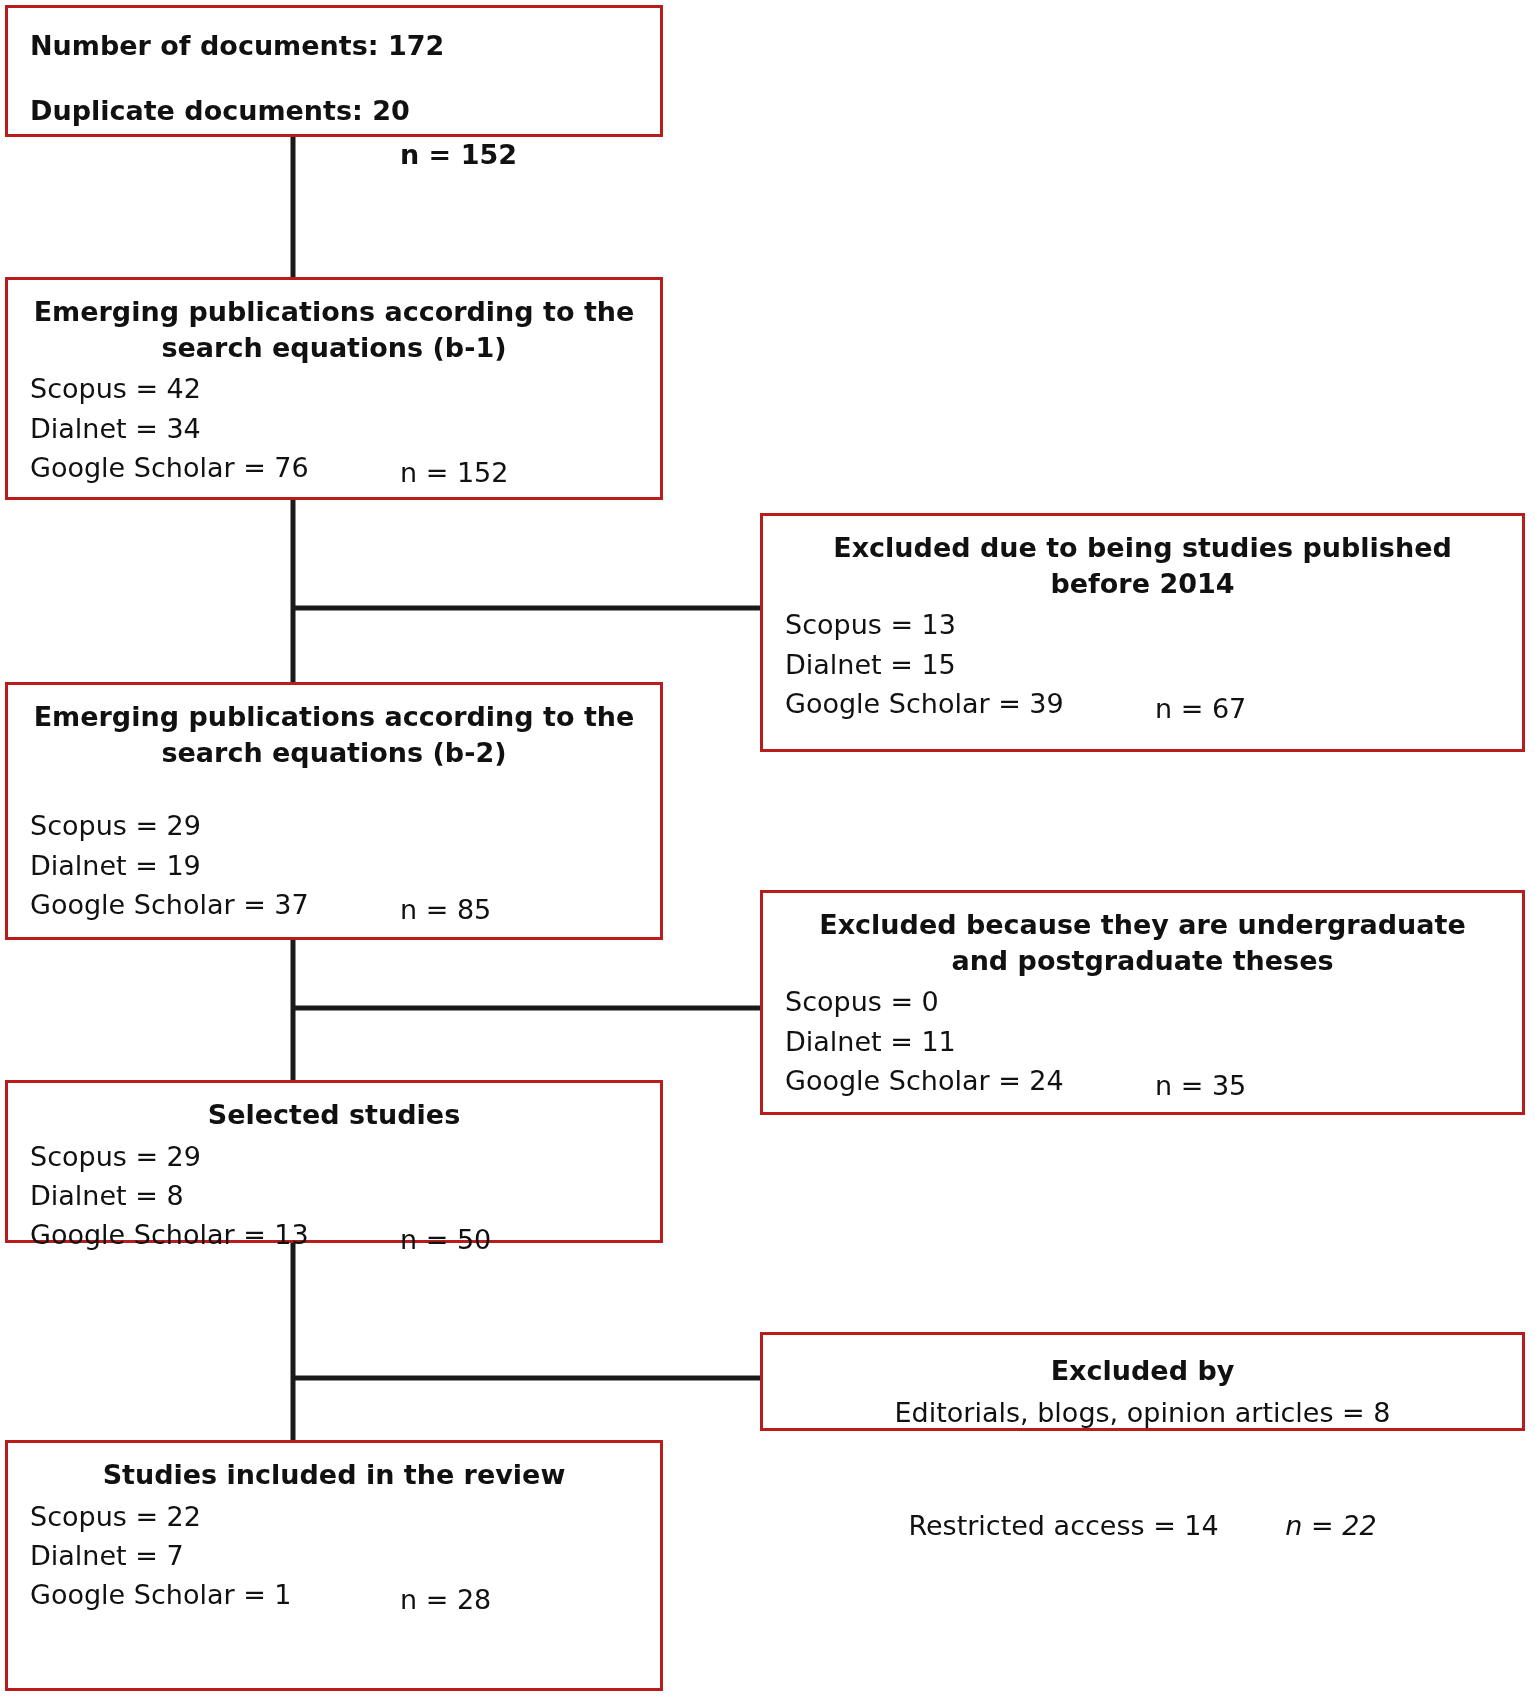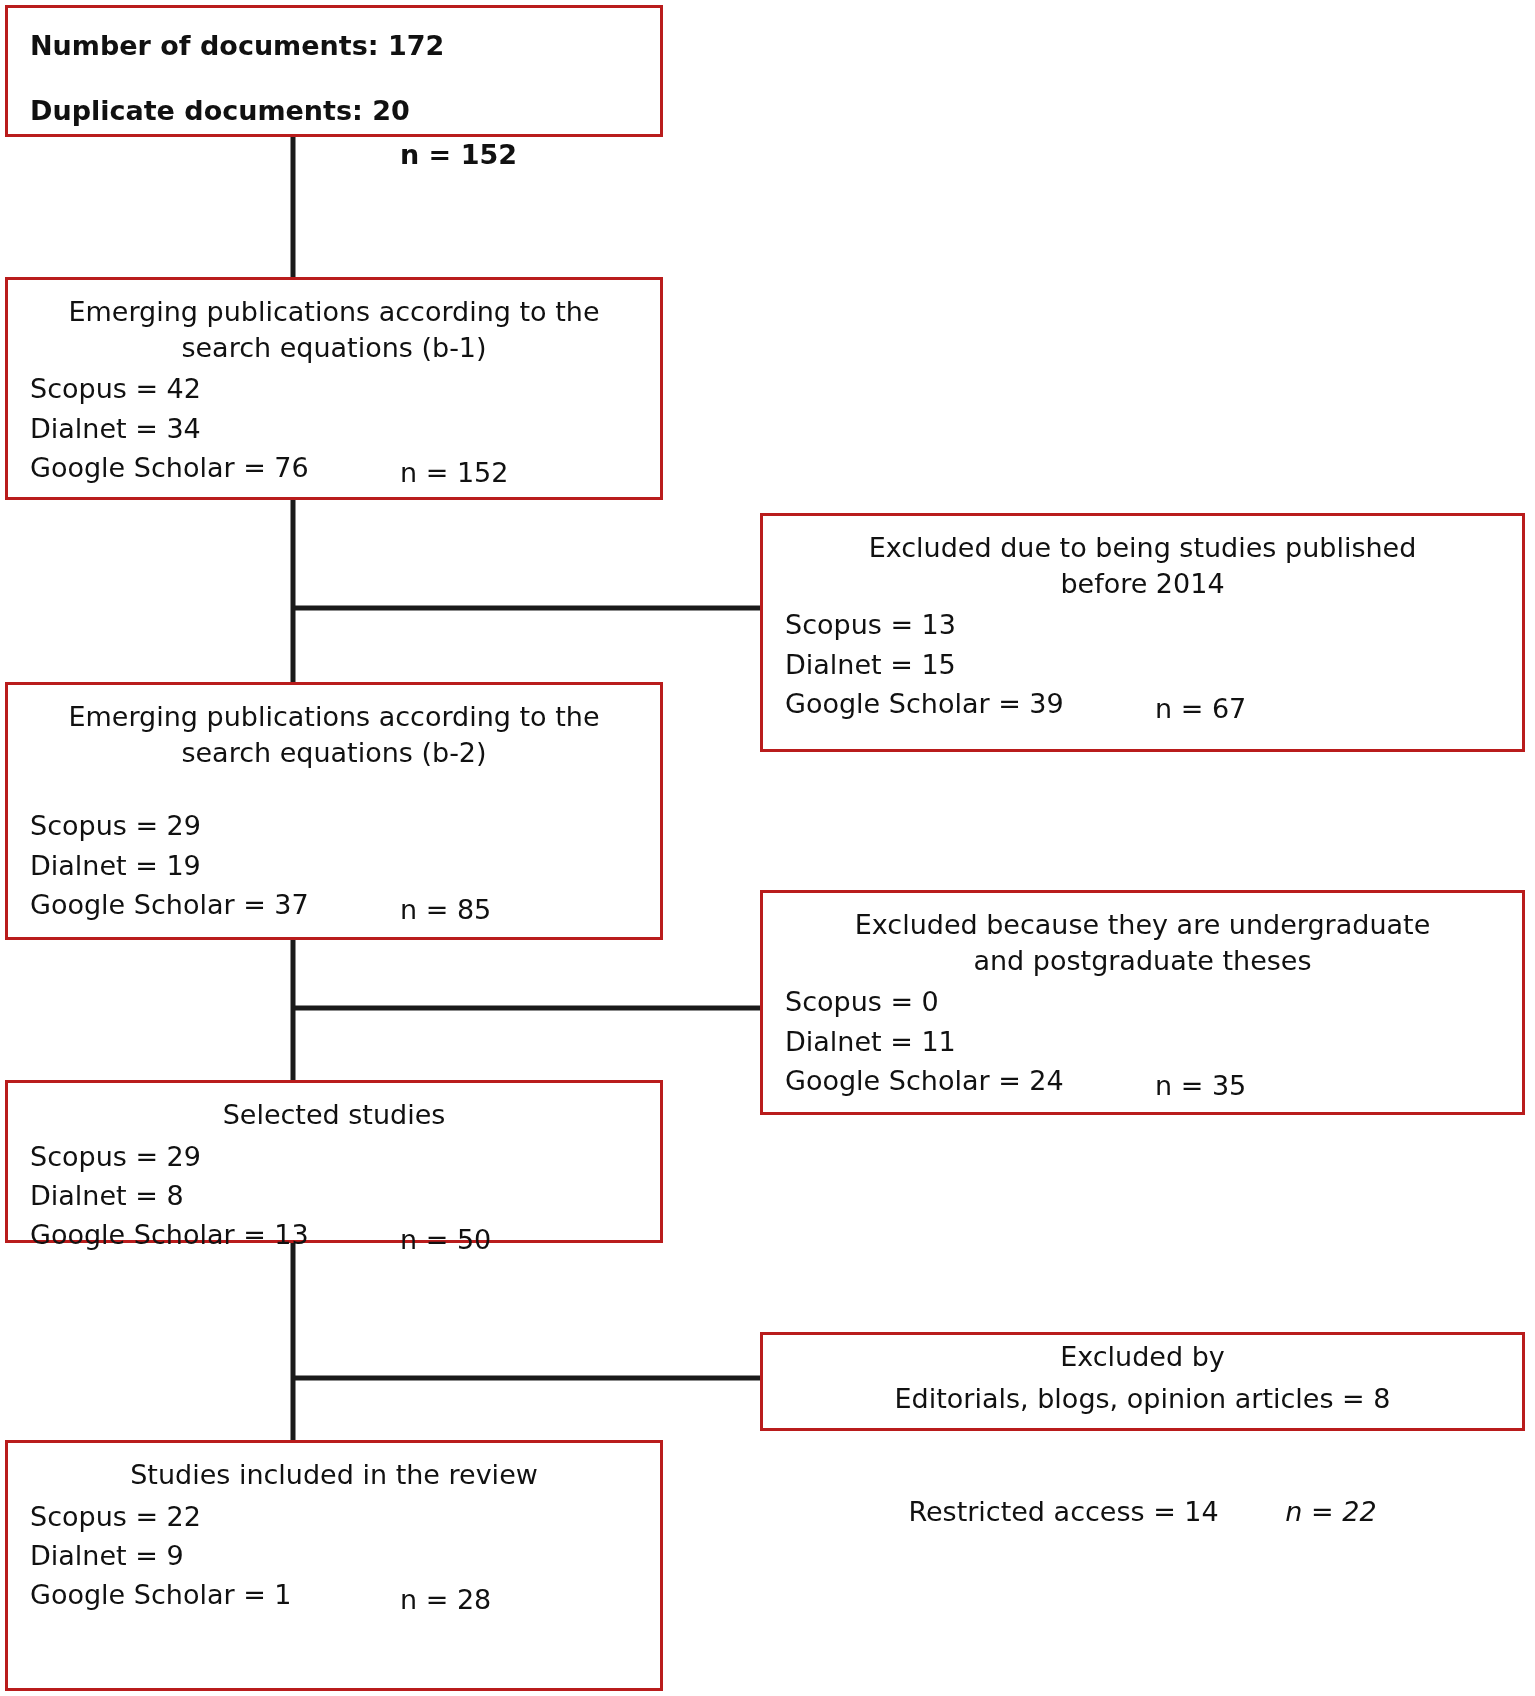--- a/index.html
+++ b/index.html
@@ -26,21 +26,21 @@
     pointer-events: none;
   }
   .box {
     position: absolute;
     box-sizing: border-box;
     border: 3px solid #b91c1c;
     background: #ffffff;
     padding: 14px 22px 10px 22px;
   }
   .box-title {
-    font-weight: normal;
+    font-weight: bold;
     font-size: 27px;
     line-height: 1.32;
     text-align: center;
     color: #111111;
     margin: 0 0 4px 0;
   }
   .rows {
     margin: 0;
   }
   .row {
@@ -72,21 +72,21 @@
     font-style: italic;
   }
   
   #box-documents      { left: 5px;   top: 5px;    width: 658px; height: 132px; padding-top: 18px; }
   #box-publications-b1{ left: 5px;   top: 277px;  width: 658px; height: 223px; }
   #box-publications-b2{ left: 5px;   top: 682px;  width: 658px; height: 258px; }
   #box-selected       { left: 5px;   top: 1080px; width: 658px; height: 163px; }
   #box-included       { left: 5px;   top: 1440px; width: 658px; height: 251px; }
   #box-excluded-year  { left: 760px; top: 513px;  width: 765px; height: 239px; }
   #box-excluded-theses{ left: 760px; top: 890px;  width: 765px; height: 225px; }
-  #box-excluded-other { left: 760px; top: 1332px; width: 765px; height: 99px;  padding-top: 4px; }
+  #box-excluded-other { left: 760px; top: 1332px; width: 765px; height: 99px;  padding-top: 18px; }
   #box-excluded-other .row { text-align: center; }
   #box-documents .row { margin-bottom: 26px; }
   #box-publications-b2 .rows { margin-top: 36px; }
   #box-excluded-other .spacer { height: 30px; }
 </style>
 </head>
 <body>
 
 <div id="diagram">
 
@@ -222,21 +222,21 @@
     </div>
   </div>
 
   <div class="box" id="box-included">
     <div class="box-title">Studies included in the review</div>
     <div class="rows">
       <div class="row">
         <span class="label">Scopus = 22</span>
       </div>
       <div class="row">
-        <span class="label">Dialnet = 9</span>
+        <span class="label">Dialnet = 7</span>
         <span class="nval">n = 28</span>
       </div>
       <div class="row">
         <span class="label">Google Scholar = 1</span>
       </div>
     </div>
   </div>
 
 </div>
 

